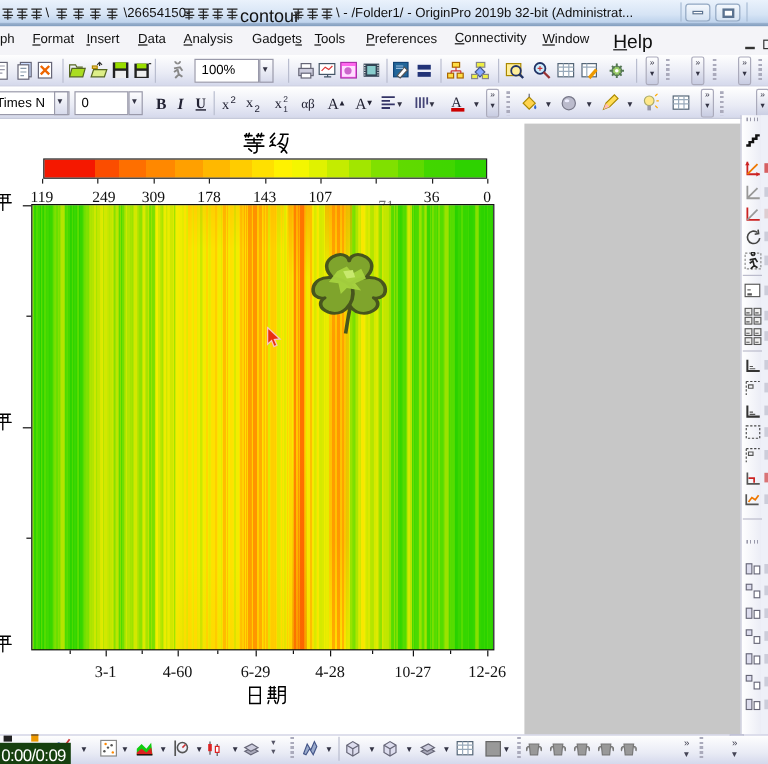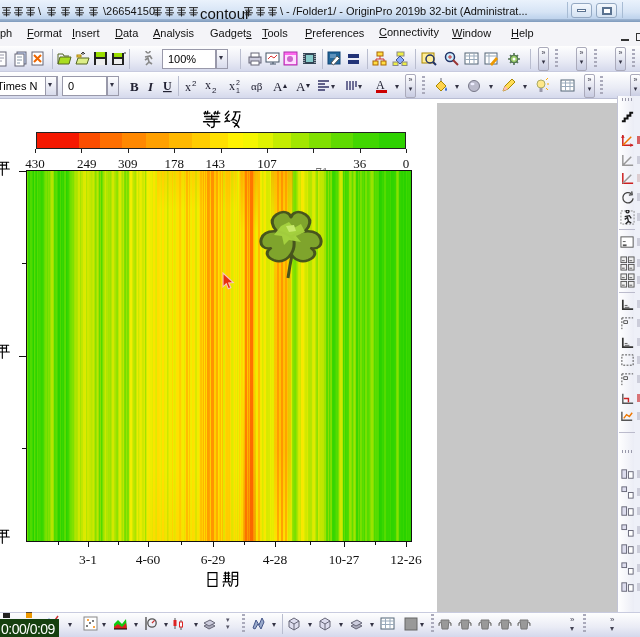--- a/index.html
+++ b/index.html
@@ -88,21 +88,21 @@
 <div class="abs" style="left:0px;top:27px;font-size:11px;color:#101010">ph</div>
 <div class="abs" style="left:27px;top:27px;font-size:11px;color:#101010"><span style="text-decoration:underline">F</span>ormat</div>
 <div class="abs" style="left:72px;top:27px;font-size:11px;color:#101010"><span style="text-decoration:underline">I</span>nsert</div>
 <div class="abs" style="left:115px;top:27px;font-size:11px;color:#101010"><span style="text-decoration:underline">D</span>ata</div>
 <div class="abs" style="left:153px;top:27px;font-size:11px;color:#101010"><span style="text-decoration:underline">A</span>nalysis</div>
 <div class="abs" style="left:210px;top:27px;font-size:11px;color:#101010">Gadget<span style="text-decoration:underline">s</span></div>
 <div class="abs" style="left:262px;top:27px;font-size:11px;color:#101010"><span style="text-decoration:underline">T</span>ools</div>
 <div class="abs" style="left:305px;top:27px;font-size:11px;color:#101010"><span style="text-decoration:underline">P</span>references</div>
 <div class="abs" style="left:379px;top:26px;font-size:11px;color:#101010"><span style="text-decoration:underline">C</span>onnectivity</div>
 <div class="abs" style="left:452px;top:27px;font-size:11px;color:#101010"><span style="text-decoration:underline">W</span>indow</div>
-<div class="abs" style="left:511px;top:27px;font-size:11px;color:#101010"><span style="text-decoration:underline">H</span>elp</div>
+<div class="abs" style="left:511px;top:27px;font-size:16px;color:#101010"><span style="text-decoration:underline">H</span>elp</div>
 <div class="abs" style="left:621px;top:39px;width:8px;height:2px;background:#333"></div>
 <div class="abs" style="left:636px;top:33px;width:7px;height:8px;border:1.5px solid #333"></div>
 <div class="abs" style="left:0;top:46px;width:640px;height:26px;background:linear-gradient(#fefefe,#e9ebf5 60%,#d5d9ec);border-bottom:1px solid #c8cbdf"></div>
 <div class="abs" style="left:0;top:73px;width:640px;height:26px;background:linear-gradient(#fefefe,#e9ebf5 60%,#d5d9ec);border-bottom:1px solid #b9bdd3"></div>
 <svg class="abs" style="left:-6px;top:51px" width="16" height="16" viewBox="0 0 16 16" fill="none" stroke-width="1">
     <rect x="2" y="1" width="10" height="14" fill="#fff" stroke="#667"></rect>
     <path d="M4 4h6M4 7h6M4 10h4" stroke="#99a"></path>
   </svg>
 <svg class="abs" style="left:13px;top:51px" width="16" height="16" viewBox="0 0 16 16" fill="none" stroke-width="1">
     <rect x="4" y="1" width="9" height="12" fill="#cdf" stroke="#667"></rect>
@@ -309,29 +309,29 @@
     </g>
   </svg>
 <svg style="position:absolute;left:223px;top:110px" width="19" height="19" viewBox="0 0 100 100">
     <g fill="none" stroke="#000" stroke-width="7" stroke-linecap="round">
       <path d="M30 6 L12 26 M32 24 L14 44 M10 62 Q22 52 34 60 M22 44 L22 58"></path>
       <path d="M56 10 L90 10 M68 10 Q66 34 48 52 Q62 48 72 58 M88 26 Q88 60 60 88 M52 64 Q70 70 84 92"></path>
     </g>
   </svg>
 <div class="abs" style="left:36px;top:132px;width:370px;height:17px;border:1px solid #222;background:linear-gradient(90deg,#f51800 0%,#f51800 11.5%,#fb4d00 11.5%,#fb4d00 17%,#fe6f00 17%,#fe6f00 23%,#ff8800 23%,#ff8800 29.5%,#ffa000 29.5%,#ffa000 36%,#ffb800 36%,#ffb800 42%,#ffcc00 42%,#ffcc00 47%,#ffe000 47%,#ffe000 52%,#fff200 52%,#fff200 56%,#f4f600 56%,#f4f600 60%,#e0f200 60%,#e0f200 64%,#c4ec00 64%,#c4ec00 69%,#a2e600 69%,#a2e600 74%,#80e000 74%,#80e000 80%,#60da00 80%,#5eda00 86%,#42d600 86%,#40d600 93%,#2ed200 93%,#2ed200 100%)"></div>
 <div class="abs" style="left:35.0px;top:149px;width:1px;height:4px;background:#222"></div>
-<div class="abs ser" style="left:20.0px;top:156px;width:30px;text-align:center;font-size:13px;color:#111">430</div>
+<div class="abs ser" style="left:20.0px;top:156px;width:30px;text-align:center;font-size:13px;color:#111">119</div>
 <div class="abs" style="left:81.4px;top:149px;width:1px;height:4px;background:#222"></div>
 <div class="abs ser" style="left:66.4px;top:156px;width:30px;text-align:right;font-size:13px;color:#111">249</div>
 <div class="abs" style="left:127.8px;top:149px;width:1px;height:4px;background:#222"></div>
 <div class="abs ser" style="left:112.8px;top:156px;width:30px;text-align:center;font-size:13px;color:#111">309</div>
 <div class="abs" style="left:174.2px;top:149px;width:1px;height:4px;background:#222"></div>
 <div class="abs ser" style="left:159.2px;top:156px;width:30px;text-align:center;font-size:13px;color:#111">178</div>
 <div class="abs" style="left:220.5px;top:149px;width:1px;height:4px;background:#222"></div>
-<div class="abs ser" style="left:205.5px;top:156px;width:30px;text-align:left;font-size:13px;color:#111">143</div>
+<div class="abs ser" style="left:205.5px;top:156px;width:30px;text-align:center;font-size:13px;color:#111">143</div>
 <div class="abs" style="left:266.9px;top:149px;width:1px;height:4px;background:#222"></div>
 <div class="abs ser" style="left:251.9px;top:156px;width:30px;text-align:center;font-size:13px;color:#111">107</div>
 <div class="abs" style="left:313.3px;top:149px;width:1px;height:4px;background:#222"></div>
 <div class="abs ser" style="left:298.3px;top:164px;width:30px;text-align:right;font-size:13px;color:#737373">71</div>
 <div class="abs" style="left:359.7px;top:149px;width:1px;height:4px;background:#222"></div>
 <div class="abs ser" style="left:344.7px;top:156px;width:30px;text-align:center;font-size:13px;color:#111">36</div>
 <div class="abs" style="left:406.0px;top:149px;width:1px;height:4px;background:#222"></div>
 <div class="abs ser" style="left:391.0px;top:156px;width:30px;text-align:center;font-size:13px;color:#111">0</div>
 <svg style="position:absolute;left:27px;top:171px;filter:blur(0.55px)" width="384" height="371" viewBox="0 0 384 371" shape-rendering="crispEdges">
     <defs>

